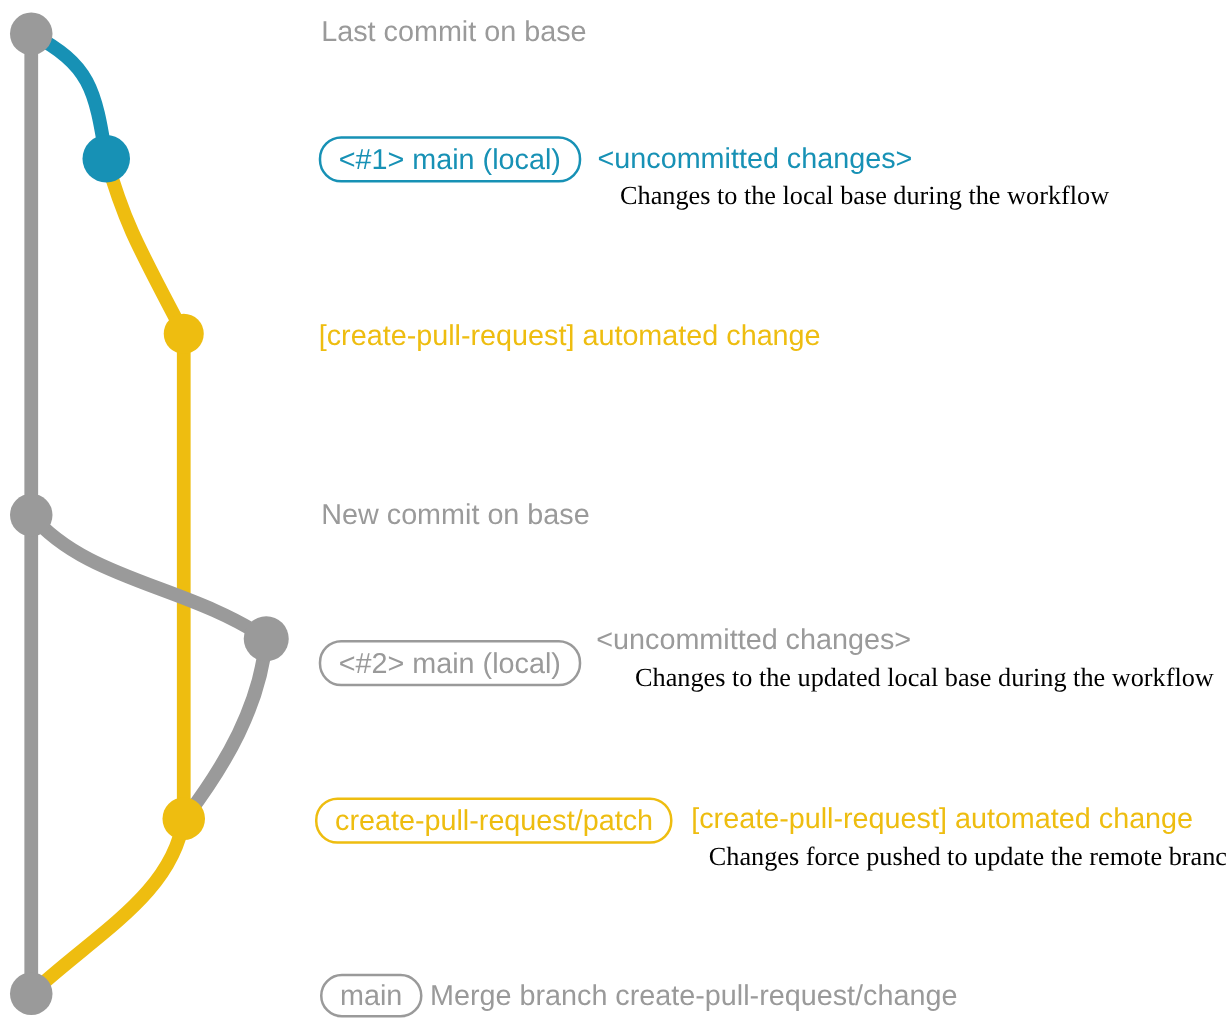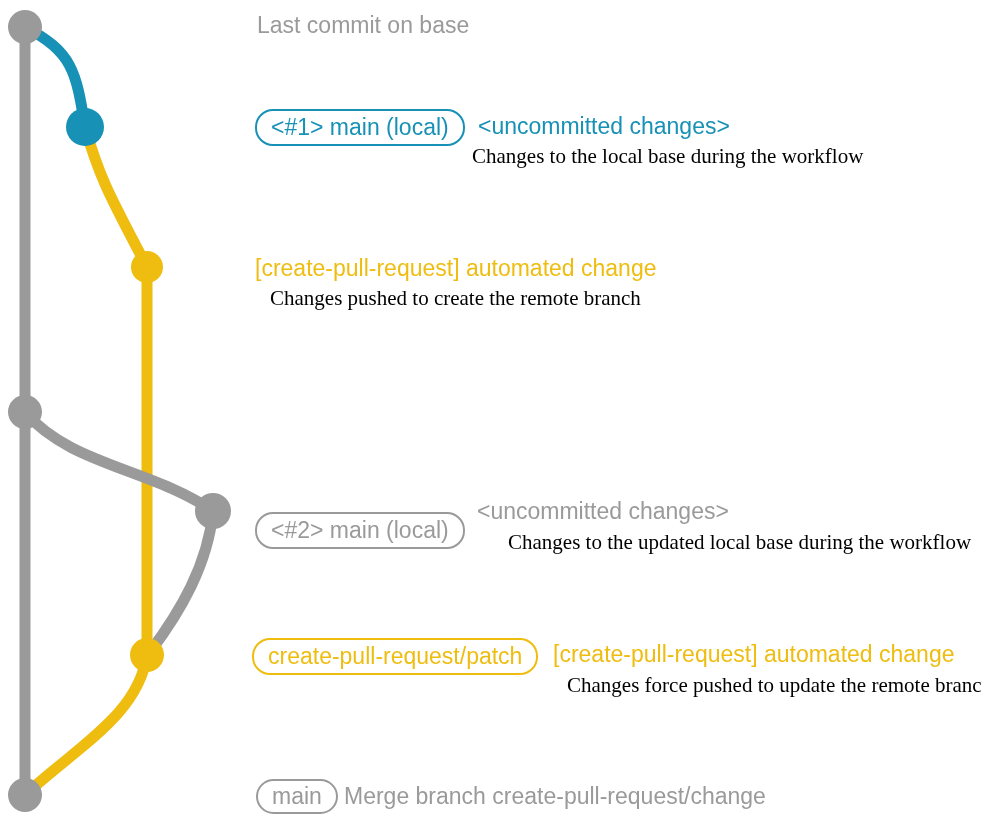--- a/index.html
+++ b/index.html
@@ -74,25 +74,25 @@
     <circle cx="25" cy="412" r="17" fill="#9a9a9a"></circle>
     <circle cx="213" cy="511" r="18" fill="#9a9a9a"></circle>
     <circle cx="147" cy="655" r="17" fill="#eebd10"></circle>
     <circle cx="25" cy="795" r="17" fill="#9a9a9a"></circle>
   </svg>
 
   <div class="label c-gray" style="left:257px; top:13px;">Last commit on base</div>
 
   <div class="badge c-teal" style="left:255px; top:109px;">&lt;#1&gt; main (local)</div>
   <div class="label c-teal" style="left:478px; top:114px;">&lt;uncommitted changes&gt;</div>
-  <div class="desc" style="left:472px; top:145px;">Changes to the local base during the workflow</div>
+  <div class="desc" style="left:496px; top:145px;">Changes to the local base during the workflow</div>
 
   <div class="label c-yellow" style="left:255px; top:256px;">[create-pull-request] automated change</div>
-  <div class="desc" style="left:270px; top:287px;">Changes pushed to create the remote branch</div>
 
+  <div class="label c-gray" style="left:257px; top:399px;">New commit on base</div>
 
   <div class="badge c-gray" style="left:255px; top:493px;margin-top:19px;">&lt;#2&gt; main (local)</div>
   <div class="label c-gray" style="left:477px; top:499px;">&lt;uncommitted changes&gt;</div>
   <div class="desc" style="left:508px; top:531px;">Changes to the updated local base during the workflow</div>
 
   <div class="badge c-yellow" style="left:252px; top:638px; height:37px;">create-pull-request/patch</div>
   <div class="label c-yellow" style="left:553px; top:642px;">[create-pull-request] automated change</div>
   <div class="desc" style="left:567px; top:674px;">Changes force pushed to update the remote branch</div>
 
   <div class="badge c-gray" style="left:256px; top:779px; height:35px;">main</div>

